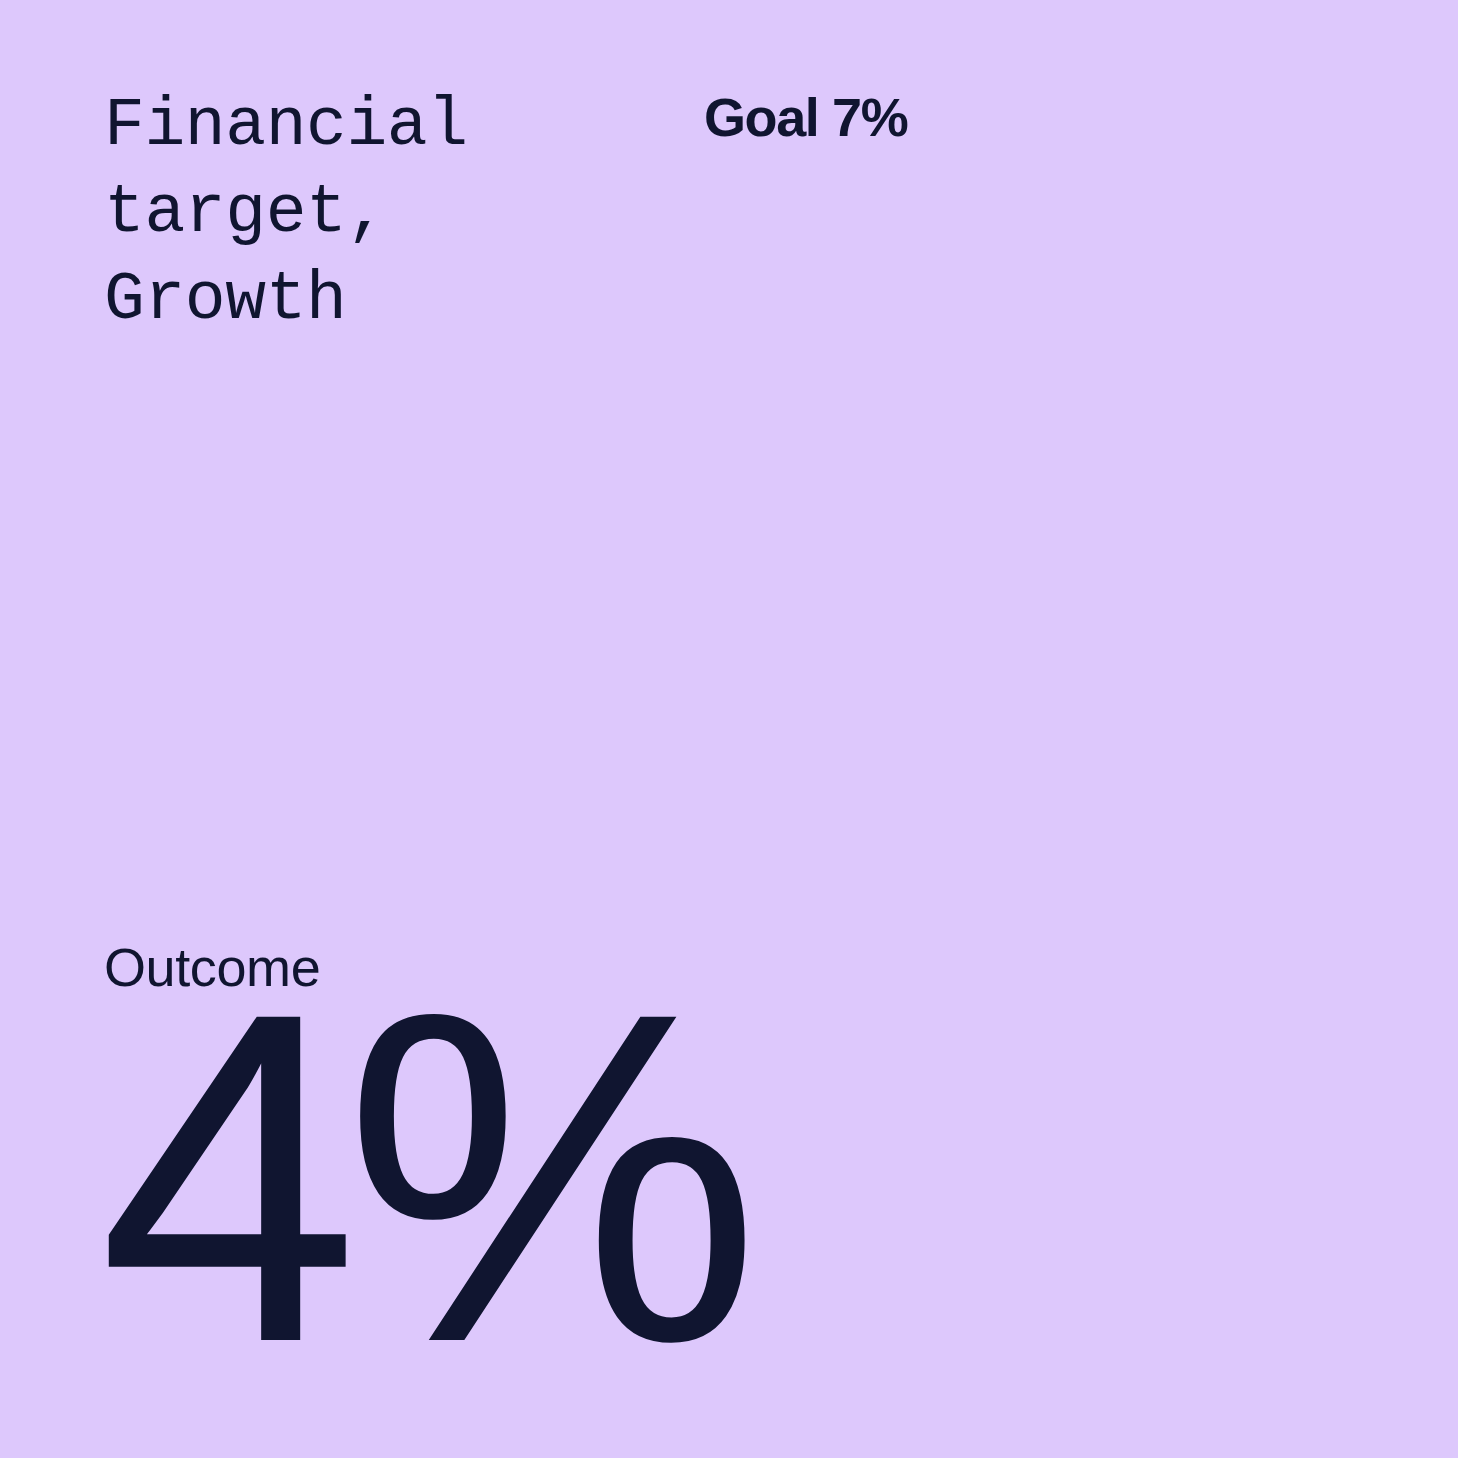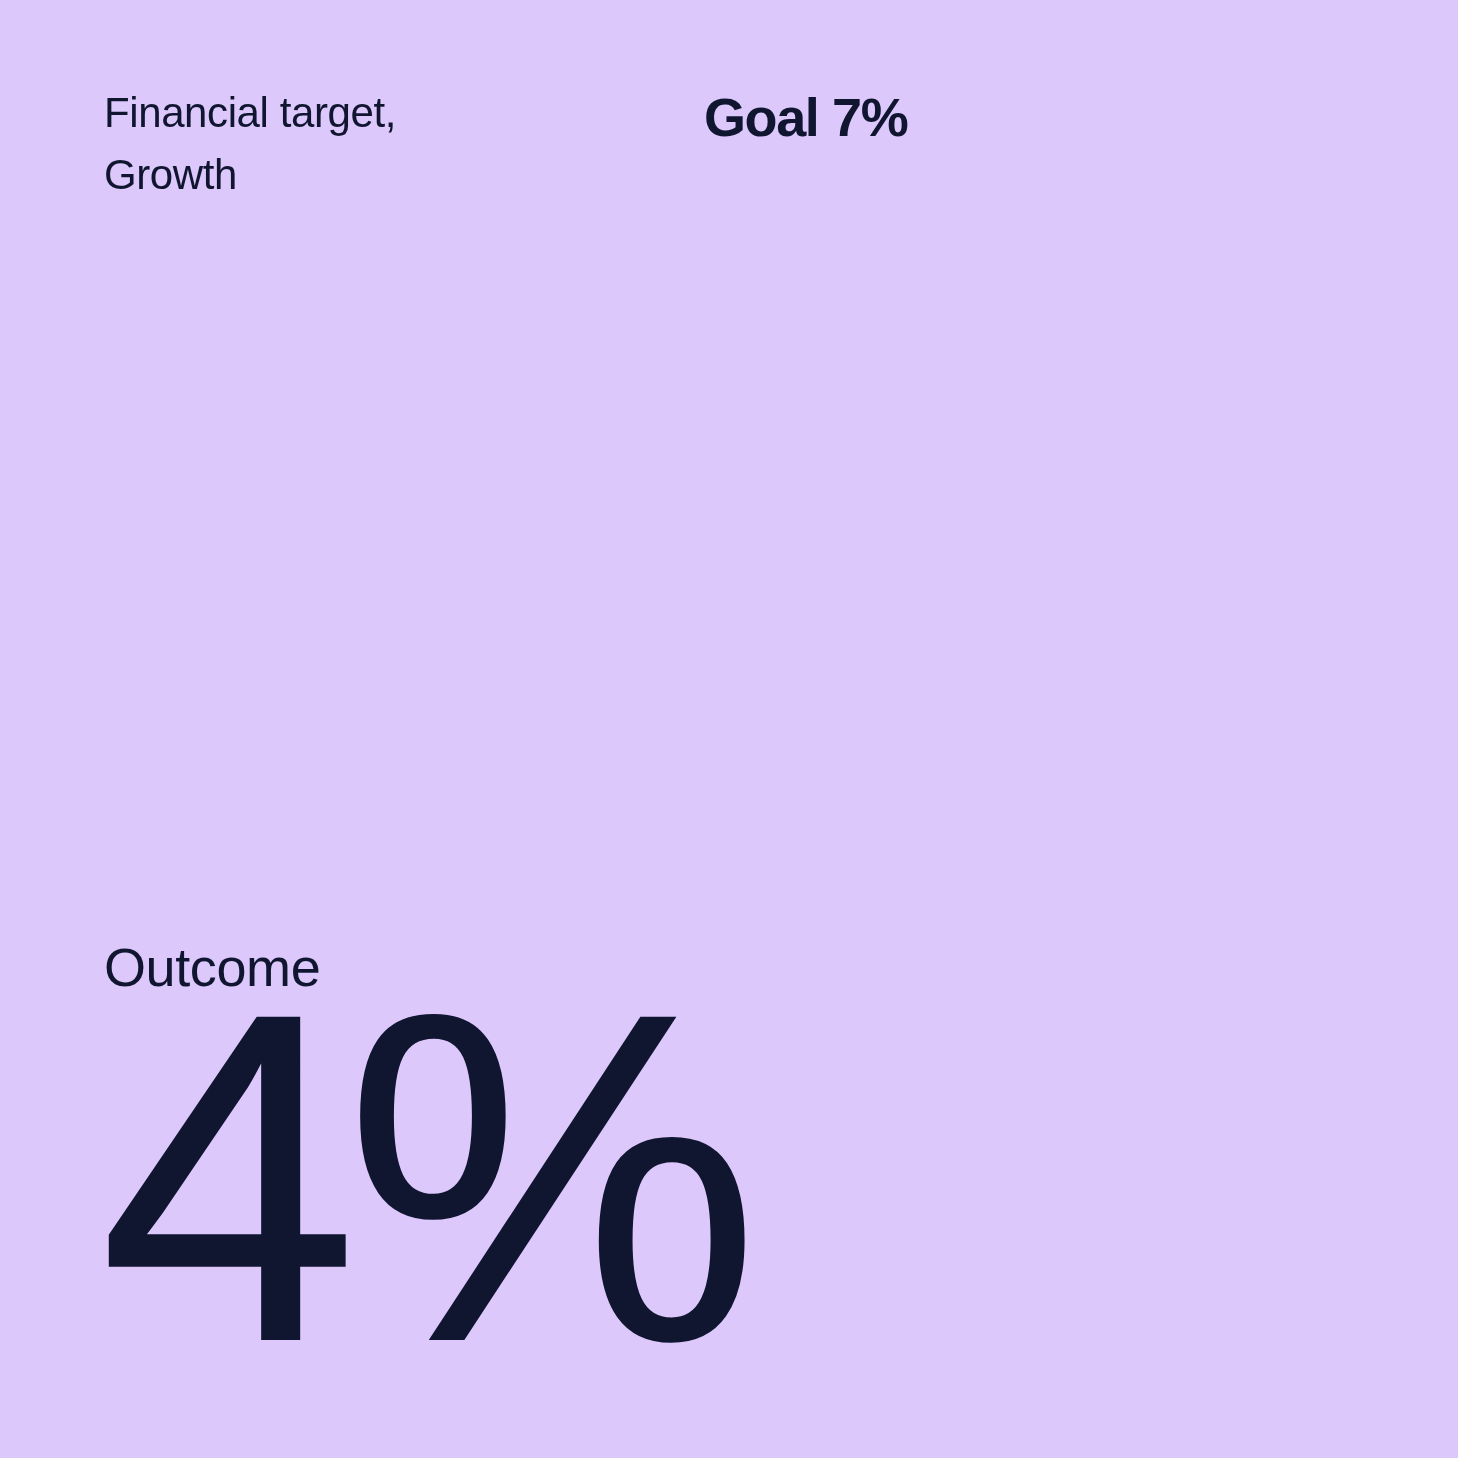--- a/index.html
+++ b/index.html
@@ -25,24 +25,24 @@
   .header-row {
     position: absolute;
     left: 104px;
     top: 82px;
     width: 1260px;
     display: flex;
     align-items: flex-start;
   }
 
   .metric-title {
-    font-family: Liberation Sans, sans-serif;
-    font-size: 42px;
+    font-family: Liberation Mono, monospace;
+    font-size: 68px;
     font-weight: 300;
-    line-height: 62px;
+    line-height: 87px;
     letter-spacing: -0.4px;
     color: #101530;
     width: 600px;
     flex: 0 0 600px;
     white-space: pre-line;
   }
 
   .goal-badge {
     font-family: "Liberation Sans", sans-serif;
     font-size: 54px;

